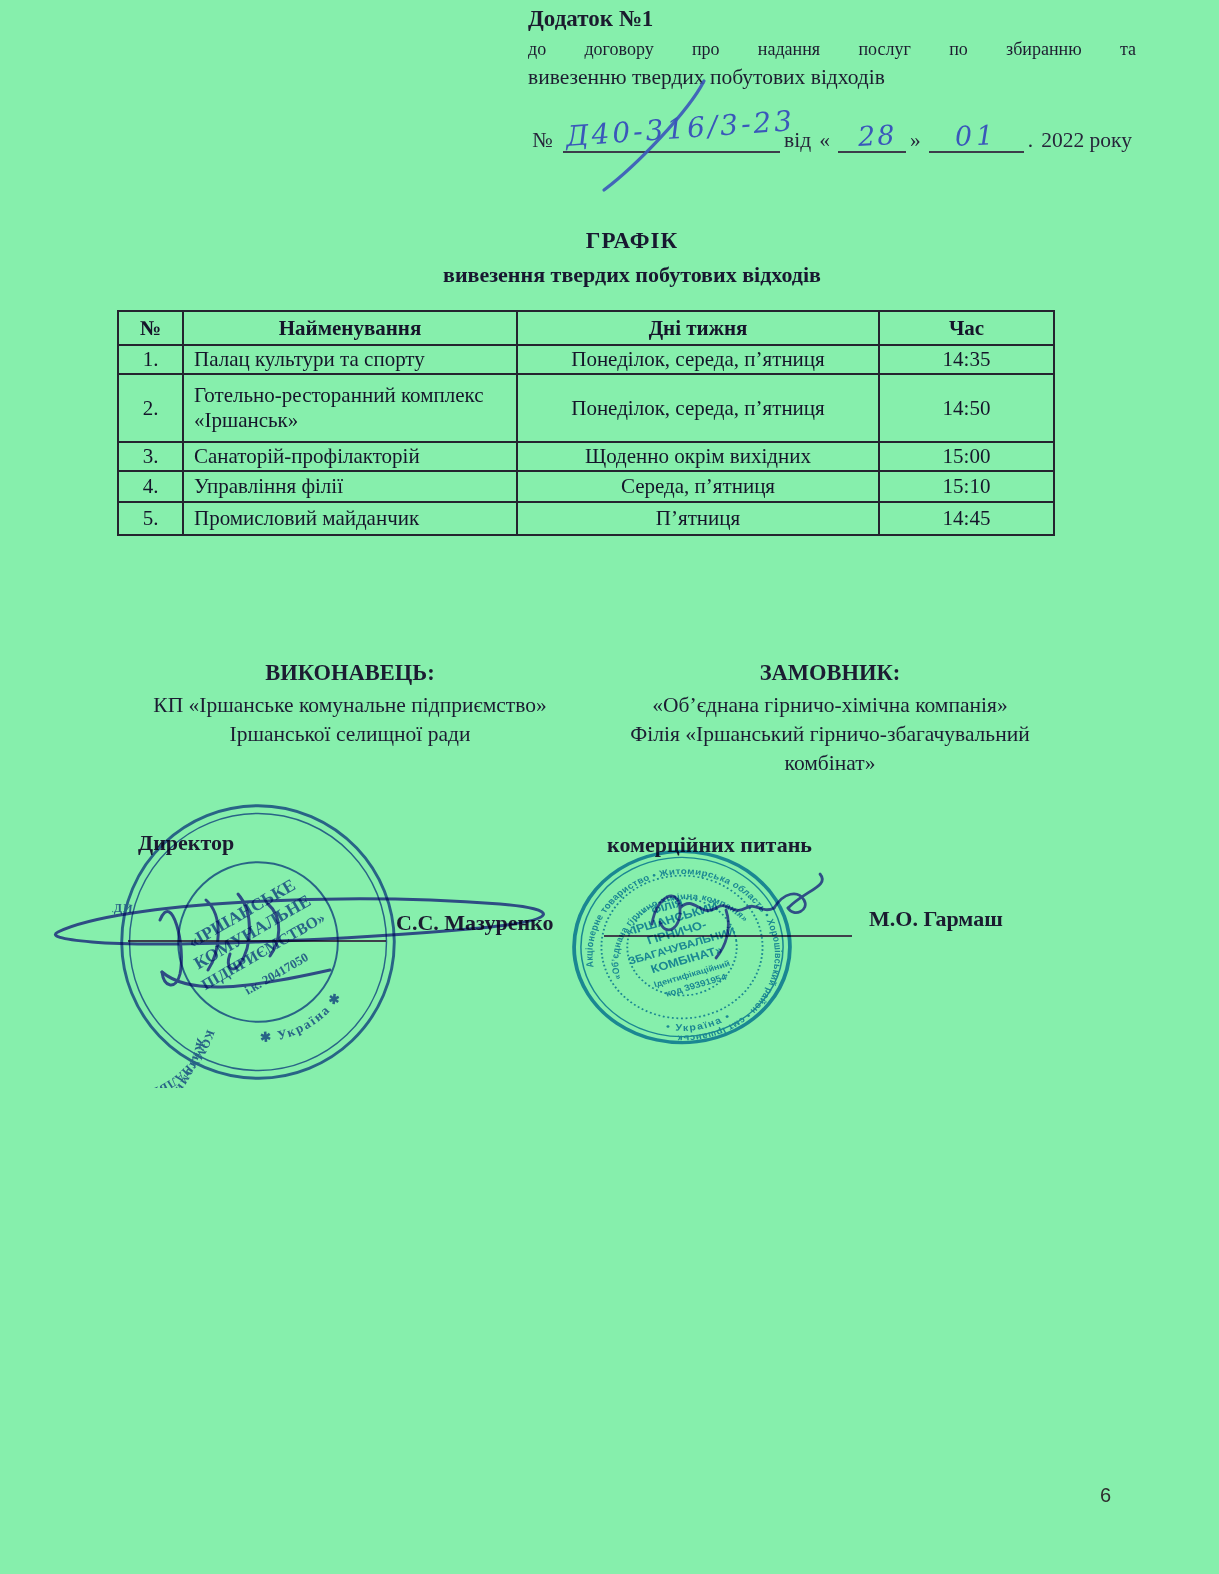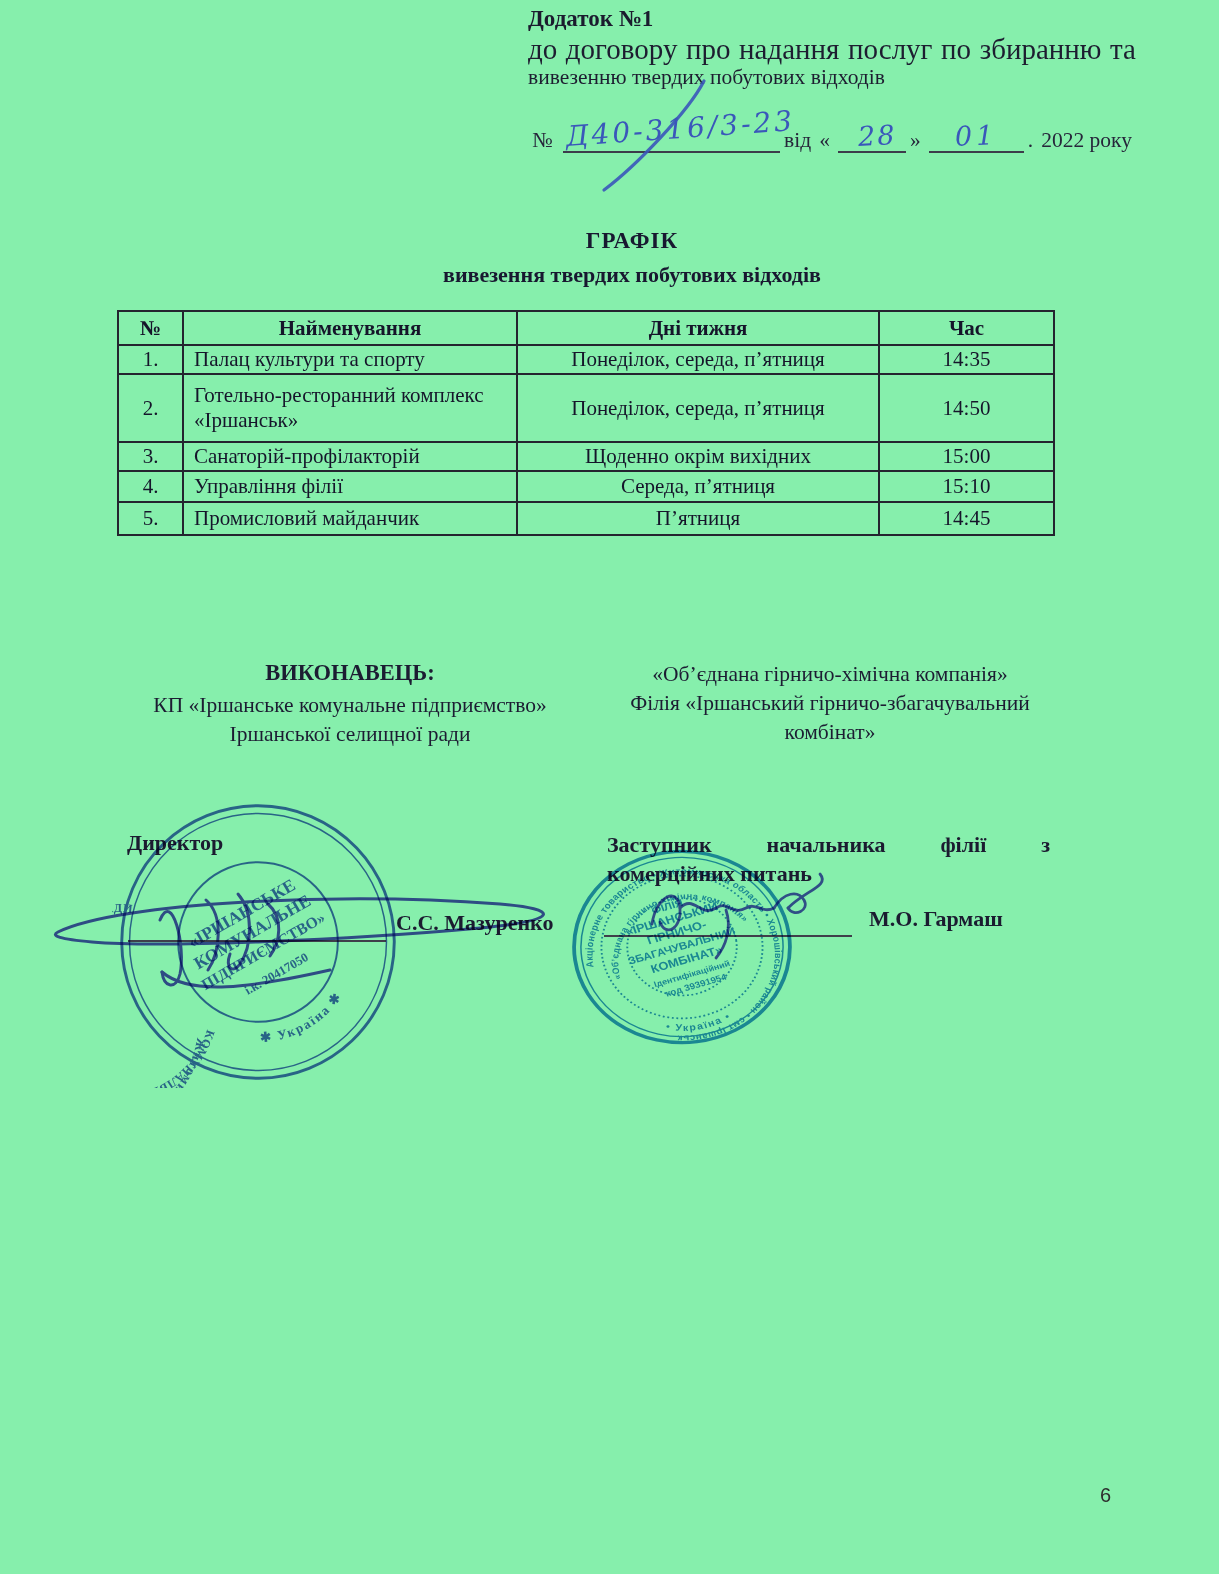--- a/index.html
+++ b/index.html
@@ -3,21 +3,21 @@
 <meta charset="utf-8">
 <style>
   html,body{margin:0;padding:0;background:#ffffff;}
   .page{
     position:relative;width:1219px;height:1574px;background:#86efac;
     font-family:"Liberation Serif", serif;color:#1d1d30;overflow:hidden;margin:0 auto;
   }
   
   .doc-header{position:absolute;left:528px;top:6px;width:608px;}
   .appendix-title{font-size:23px;font-weight:bold;color:#1b1b2e;margin-bottom:3px;}
-  .contract-l1{font-size:29px;line-height:28px;text-align:justify;text-align-last:justify;}
+  .contract-l1{font-size:18px;line-height:28px;text-align:justify;text-align-last:justify;}
   .contract-l2{font-size:21.5px;line-height:28px;}
   .number-row{margin-top:18px;display:flex;align-items:flex-end;font-size:21.5px;color:#26263a;height:44px;}
   .blank{border-bottom:2px solid #3c3c4a;position:relative;height:36px;display:inline-block;}
   .b1{width:256px;margin-left:6px;}
   .b2{width:80px;margin-left:4px;}
   .b3{width:112px;margin-left:4px;}
   .word{margin:0 4px;white-space:nowrap;}
   .hw{
     font-family:"DejaVu Serif", serif;font-style:italic;color:#3a57ba;
     position:absolute;bottom:0px;white-space:nowrap;
@@ -45,21 +45,21 @@
   .r-tall{height:68px;}
   .r4{height:31px;}
   .r5{height:33px;}
   
   .party{position:absolute;text-align:center;color:#1c1c32;}
   .party .ph{font-size:22.5px;font-weight:bold;margin-bottom:5px;}
   .party .pl{font-size:21.5px;line-height:29px;}
   .executor-block{left:110px;top:660px;width:480px;}
   .customer-block{left:605px;top:660px;width:450px;}
   
-  .signer-title-left{position:absolute;left:127px;top:830px;font-size:22px;font-weight:bold;color:#1b1b30;}
+  .signer-title-left{position:absolute;left:138px;top:830px;font-size:22px;font-weight:bold;color:#1b1b30;}
   .signer-name-left{position:absolute;left:396px;top:910px;font-size:22px;font-weight:bold;color:#1b1b30;}
   .sig-line-left{position:absolute;left:128px;top:924px;width:258px;height:16px;border-bottom:2px solid #3f3f4a;}
   .signer-title-right{position:absolute;left:607px;top:830px;width:443px;font-size:22px;font-weight:bold;color:#1b1b30;line-height:29px;}
   .signer-title-right .jl{display:block;text-align:justify;text-align-last:justify;}
   .signer-name-right{position:absolute;left:869px;top:906px;font-size:22px;font-weight:bold;color:#1b1b30;}
   .sig-line-right{position:absolute;left:604px;top:919px;width:248px;height:16px;border-bottom:2px solid #3f3f4a;}
   
   .stamp{position:absolute;mix-blend-mode:multiply;opacity:.92;pointer-events:none;}
   .stamp-exec{left:112px;top:796px;width:292px;height:292px;}
   .stamp-cust{left:568px;top:846px;width:228px;height:202px;}
@@ -153,31 +153,31 @@
     </tbody>
   </table>
 
   <div class="party executor-block">
     <div class="ph">ВИКОНАВЕЦЬ:</div>
     <div class="pl">КП «Іршанське комунальне підприємство»</div>
     <div class="pl">Іршанської селищної ради</div>
   </div>
 
   <div class="party customer-block">
+    <div class="ph">ЗАМОВНИК:</div>
     <div class="pl">«Об’єднана гірничо-хімічна компанія»</div>
     <div class="pl">Філія «Іршанський гірничо-збагачувальний</div>
     <div class="pl">комбінат»</div>
   </div>
 
   <div class="signer-title-left">Директор</div>
   <div class="sig-line-left"></div>
   <div class="signer-name-left">С.С. Мазуренко</div>
 
   <div class="signer-title-right">
-    <span class="jl">Заступник начальника філії з</span>
     <span>комерційних питань</span>
   </div>
   <div class="sig-line-right"></div>
   <div class="signer-name-right">М.О. Гармаш</div>
 
   <svg class="stamp stamp-exec" viewBox="0 0 300 300">
     <g stroke="#3c5ec2" fill="none" transform="rotate(-22 150 150)">
       <circle cx="150" cy="150" r="140" stroke-width="3"></circle>
       <circle cx="150" cy="150" r="132" stroke-width="1.5"></circle>
       <circle cx="150" cy="150" r="82" stroke-width="2"></circle>

